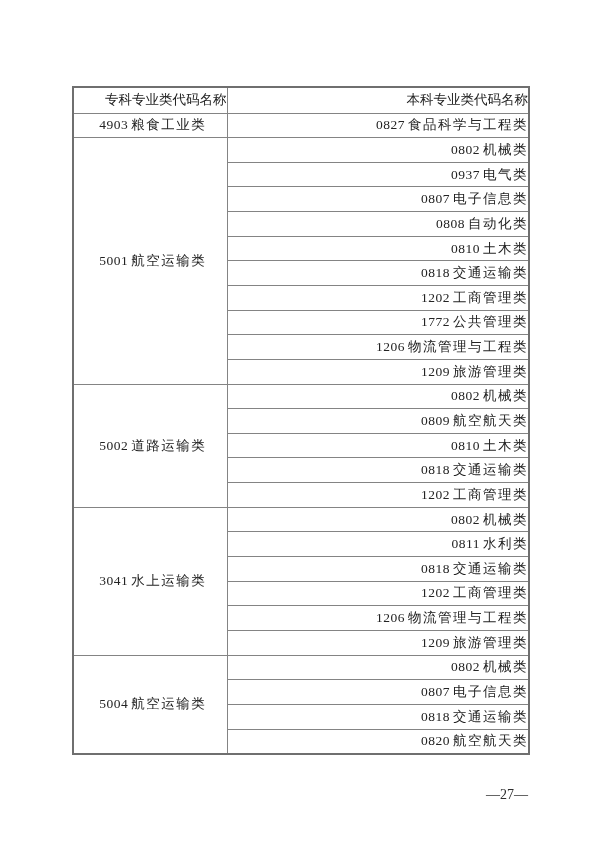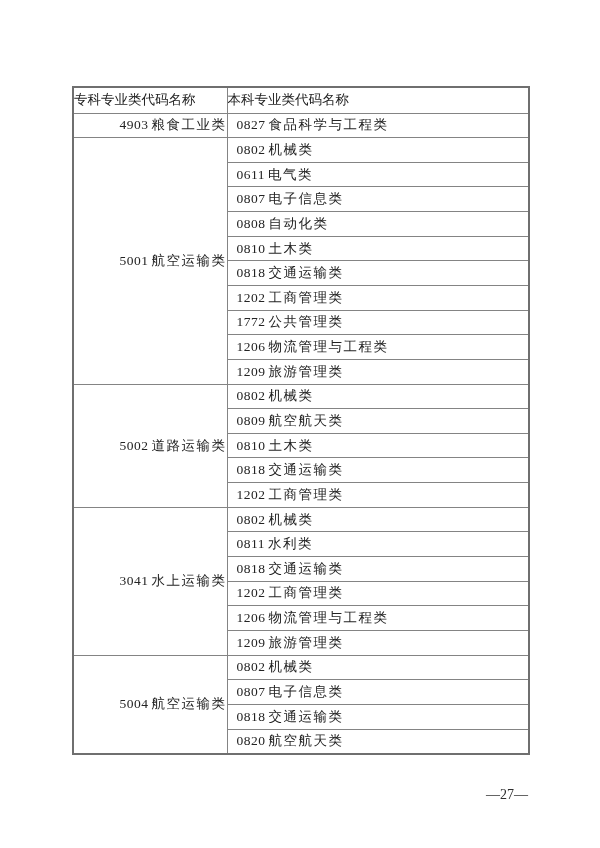--- a/index.html
+++ b/index.html
@@ -23,23 +23,23 @@
     border: 1px solid #848484;
     padding: 0;
     font-weight: normal;
     font-size: 13.5px;
     vertical-align: middle;
     overflow: hidden;
     white-space: nowrap;
   }
   .doc-table thead tr { height: 26px; }
   .doc-table tbody tr { height: 24.65px; }
-  .doc-table th { text-align: left; }
-  td.left-cell  { padding-left: 5px; text-align: right; }
-  td.right-cell { padding-left: 9px; text-align: left; }
+  .doc-table th { text-align: right; }
+  td.left-cell  { padding-left: 5px; text-align: center; }
+  td.right-cell { padding-left: 9px; text-align: right; }
   .cjk  { letter-spacing: 1.5px; }
   .code { letter-spacing: 0.5px; margin-right: 3px; }
   .page-number {
     position: absolute;
     top: 787px;
     right: 72px;
     font-size: 14px;
     color: #2e2e2e;
     text-align: center;
   }
@@ -61,21 +61,21 @@
   <tbody>
       <tr>
         <td class="left-cell" rowspan="1"><span class="code">4903</span><span class="cjk">粮食工业类</span></td>
         <td class="right-cell"><span class="code">0827</span><span class="cjk">食品科学与工程类</span></td>
       </tr>
       <tr>
         <td class="left-cell" rowspan="10"><span class="code">5001</span><span class="cjk">航空运输类</span></td>
         <td class="right-cell"><span class="code">0802</span><span class="cjk">机械类</span></td>
       </tr>
       <tr>
-        <td class="right-cell"><span class="code">0611</span><span class="cjk">电气类</span></td>
+        <td class="right-cell"><span class="code">0937</span><span class="cjk">电气类</span></td>
       </tr>
       <tr>
         <td class="right-cell"><span class="code">0807</span><span class="cjk">电子信息类</span></td>
       </tr>
       <tr>
         <td class="right-cell"><span class="code">0808</span><span class="cjk">自动化类</span></td>
       </tr>
       <tr>
         <td class="right-cell"><span class="code">0810</span><span class="cjk">土木类</span></td>
       </tr>

